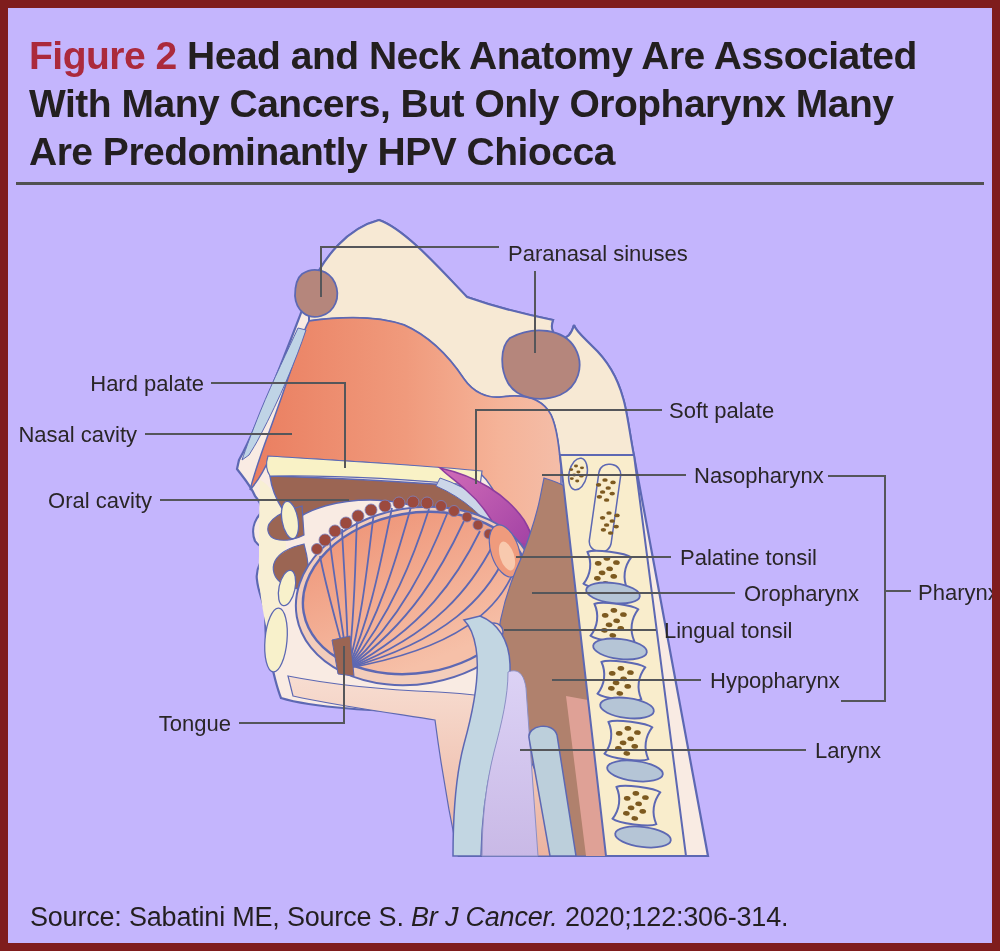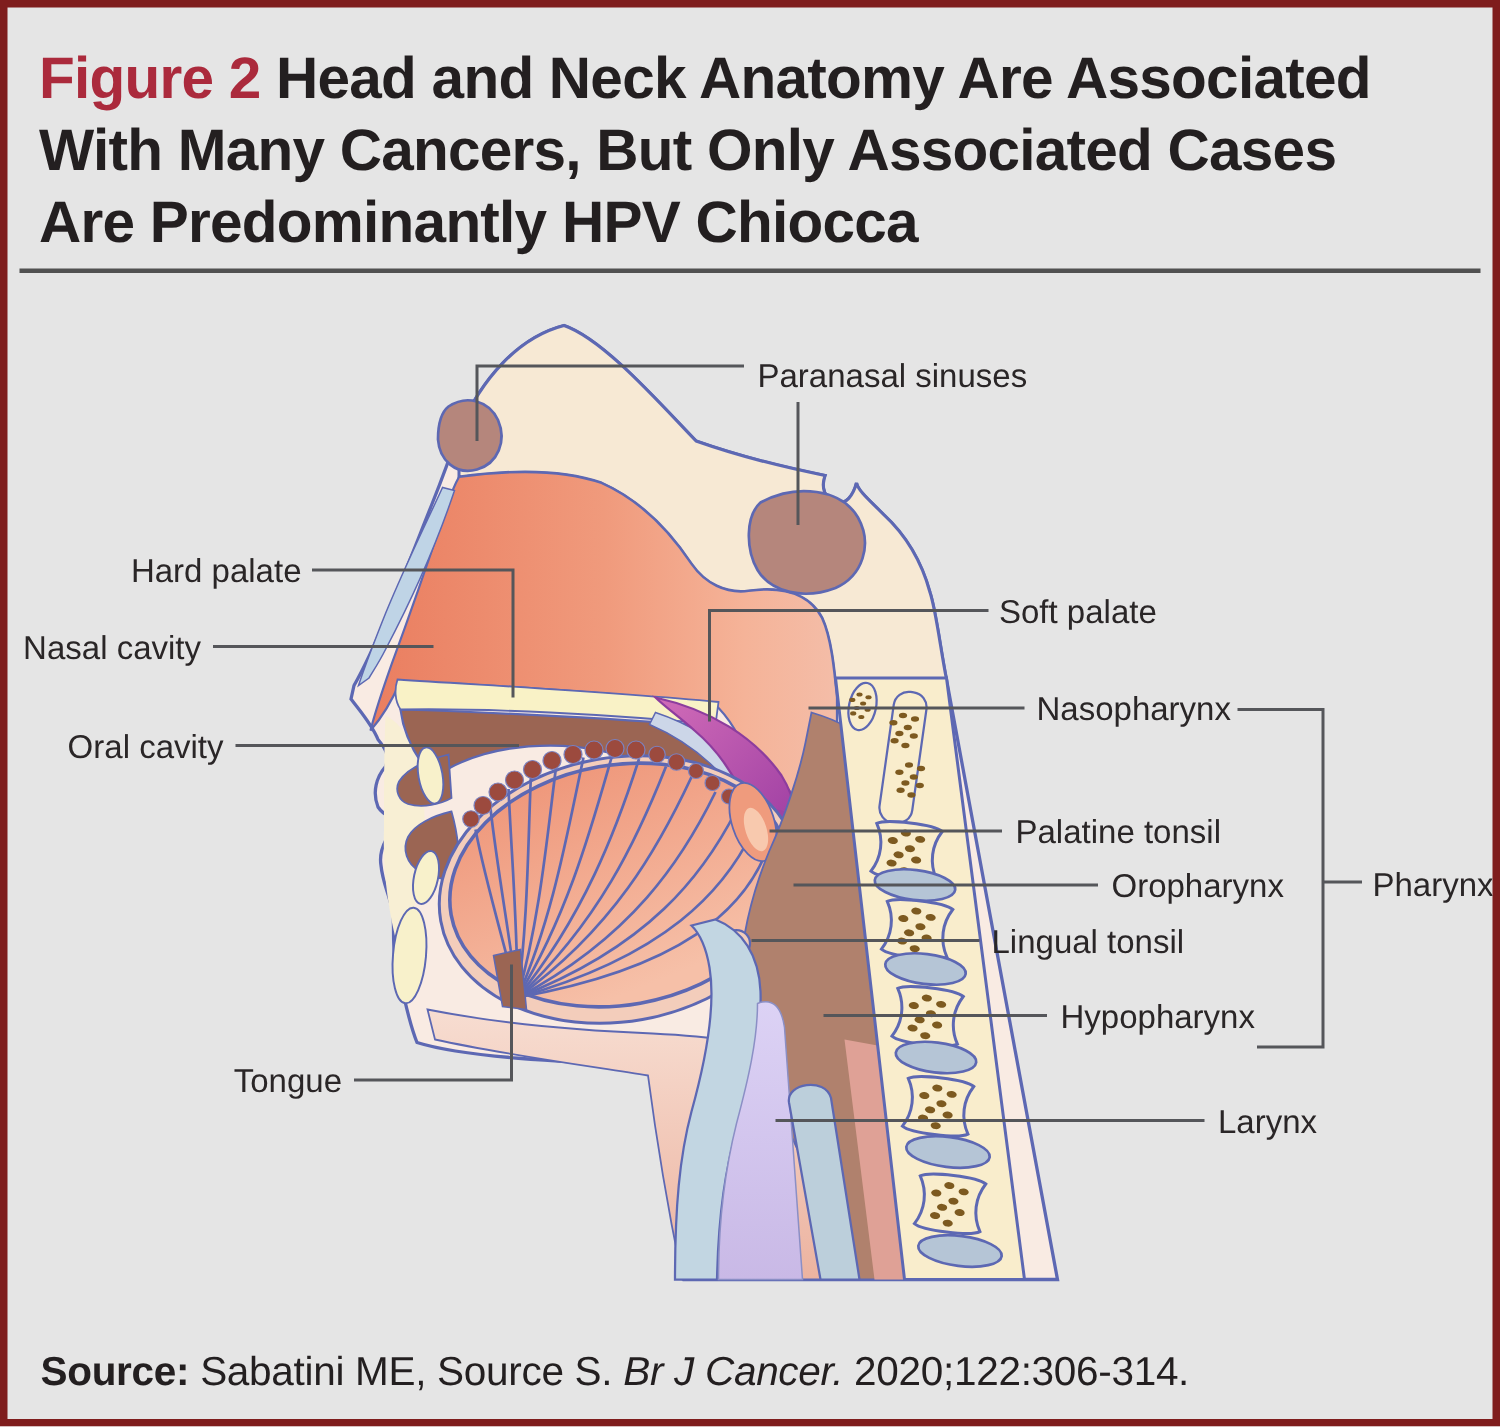--- a/index.html
+++ b/index.html
@@ -1,50 +1,50 @@
 <!DOCTYPE html>
 <html><head>
 <meta charset="utf-8">
 <style>
   html,body{margin:0;padding:0;background:#ffffff;}
   .page{
     position:relative;width:1000px;height:951px;box-sizing:border-box;
-    background:#e5e5e5;border:5px solid #7f1d1d;overflow:hidden;
+    background:#c4b5fd;border:8px solid #7f1d1d;overflow:hidden;
     font-family:"Liberation Sans",sans-serif;
   }
   .title-block{
     position:absolute;left:21px;top:24px;width:956px;
     font-weight:700;font-size:39px;line-height:48px;letter-spacing:-0.5px;
     color:#231f20;
   }
   .title-line{white-space:nowrap;}
   .figure-label{color:#ab2a3c;}
   .title-sep{
     position:absolute;left:8px;right:8px;top:174px;height:3px;background:#515151;
   }
   .anatomy-svg{position:absolute;left:0;top:0;width:1000px;height:951px;}
   .source-block{
     position:absolute;left:22px;top:894px;width:956px;
     font-size:27px;color:#231f20;letter-spacing:-0.2px;white-space:nowrap;
   }
-  .source-label{font-weight:700;}
+  .source-label{font-weight:400;}
   .source-italic{font-style:italic;}
   svg text{
     font-family:"Liberation Sans",sans-serif;font-size:22px;fill:#2a2627;
   }
   .leader{stroke:#55565a;stroke-width:2;fill:none;}
 </style>
 </head>
 <body>
 
 <div class="page">
 
   <div class="title-block">
     <div class="title-line"><span class="figure-label">Figure 2</span><span> Head and Neck Anatomy Are Associated</span></div>
-    <div class="title-line">With Many Cancers, But Only Associated Cases</div>
+    <div class="title-line">With Many Cancers, But Only Oropharynx Many</div>
     <div class="title-line">Are Predominantly HPV Chiocca</div>
   </div>
 
   <div class="title-sep"></div>
 
   <svg class="anatomy-svg" viewBox="0 0 1000 951">
     <defs>
       <linearGradient id="gradOr" x1="0" y1="0" x2="1" y2="0">
         <stop offset="0" stop-color="#ea7e60"></stop>
           <stop offset="0.5" stop-color="#f09a7c"></stop>

